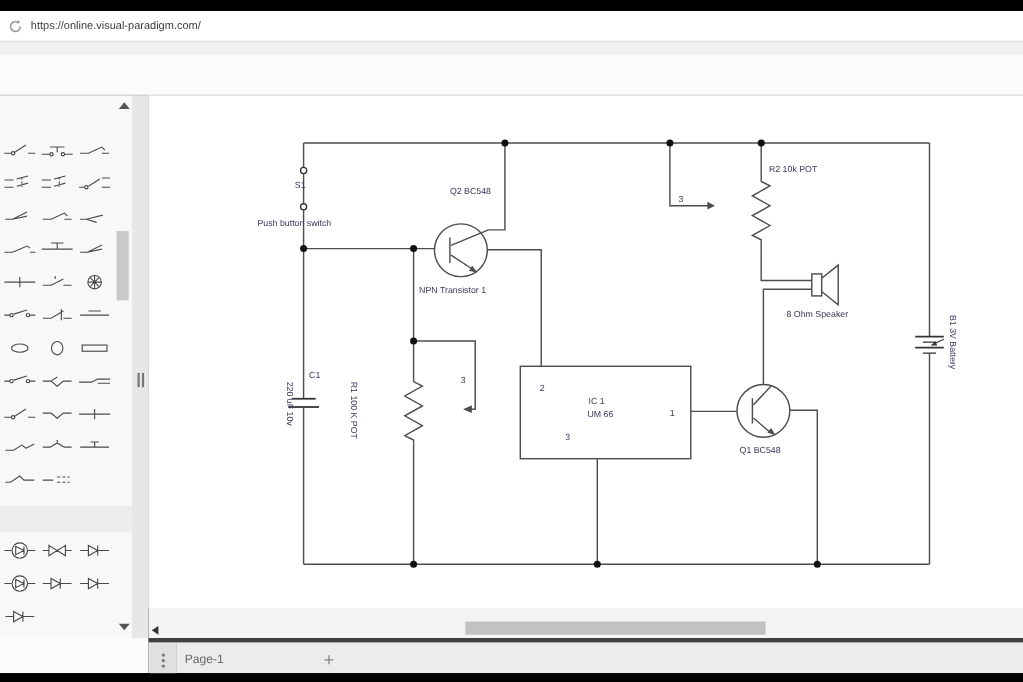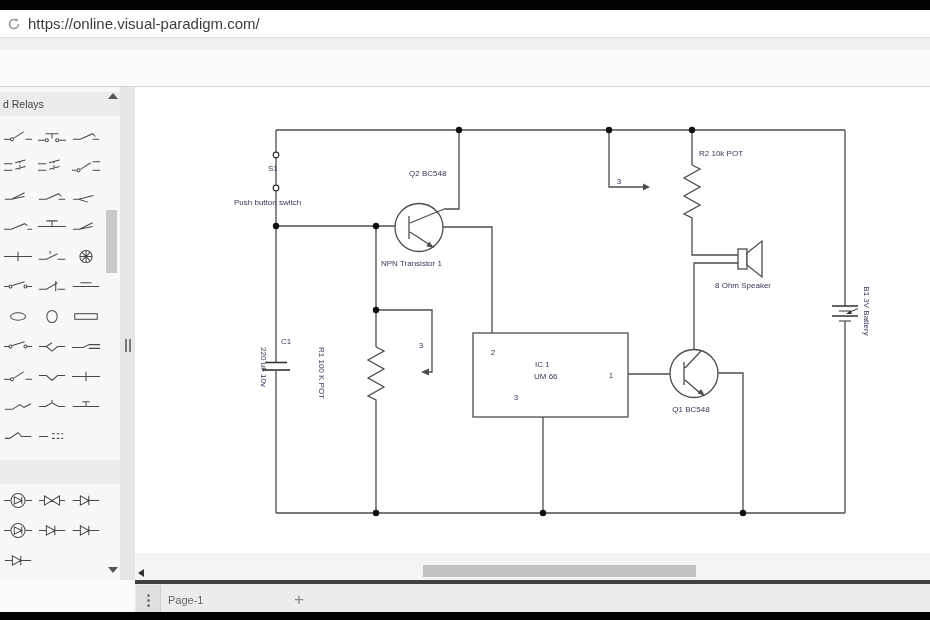--- a/index.html
+++ b/index.html
@@ -3,21 +3,21 @@
 <meta charset="utf-8">
 <style>
   * { margin:0; padding:0; box-sizing:border-box; }
   html,body { width:930px; height:620px; overflow:hidden; background:#000;
               font-family:"Liberation Sans", sans-serif; position:relative; }
   .abs { position:absolute; }
 
   
   #top-black  { left:0; top:0; width:930px; height:10px; background:#000; }
   #url-bar    { left:0; top:10px; width:930px; height:28px; background:#fff; border-bottom:1px solid #e2e2e2; }
-  #url-text   { left:28px; top:0; height:28px; line-height:28px; font-size:15px; color:#3c3c3c; }
+  #url-text   { left:28px; top:0; height:28px; line-height:28px; font-size:10px; color:#3c3c3c; }
   #pre-toolbar{ left:0; top:38px; width:930px; height:12px; background:#f1f1f1; }
   #toolbar    { left:0; top:50px; width:930px; height:37px; background:#fbfbfb; border-bottom:1px solid #d5d5d5; }
   #bottom-black{ left:0; top:612px; width:930px; height:8px; background:#000; }
 
   .tb-icon { position:absolute; top:58px; width:20px; height:20px; }
   .tb-sep  { position:absolute; top:55px; width:1px; height:26px; background:#ddd; }
   .caret   { position:absolute; top:66px; width:0; height:0; border-left:4px solid transparent;
              border-right:4px solid transparent; border-top:5px solid #999; }
   .caret.dim { border-top-color:#ccc; }
   #zoom-level { left:78px; top:58px; width:34px; height:20px; line-height:20px;
@@ -299,21 +299,20 @@
 
   <svg class="tb-icon" style="left:905px;width:26px;height:26px;top:56px" viewBox="0 0 26 26">
     <circle cx="14" cy="12" r="10" fill="#4a90d2"></circle>
     <ellipse cx="14" cy="12" rx="4.5" ry="10" stroke="#cfe4f7" fill="none" stroke-width="0.9"></ellipse>
     <path d="M4 12h20M5.5 7h17M5.5 17h17" stroke="#cfe4f7" stroke-width="0.9"></path>
     <polygon points="4,17 12,10 19,16 11,23" fill="#cb3837" stroke="#fff" stroke-width="1.2"></polygon>
   </svg>
 </div>
 
 <div id="sidebar" class="abs">
-  <div id="hdr-relays" class="side-header">d Relays</div>
   <div id="palette-relays" class="palette">
       <div class="cell">
         <svg class="glyph" viewBox="0 0 32 18">
           <use href="#g-sw1"></use>
         </svg>
       </div>
       <div class="cell">
         <svg class="glyph" viewBox="0 0 32 18">
           <use href="#g-push"></use>
         </svg>

